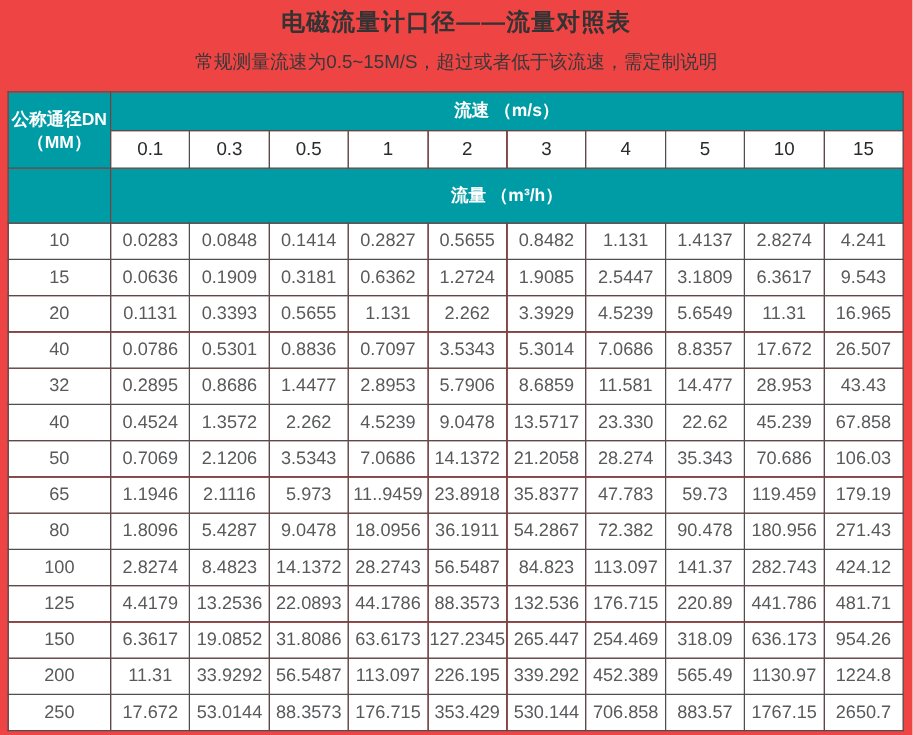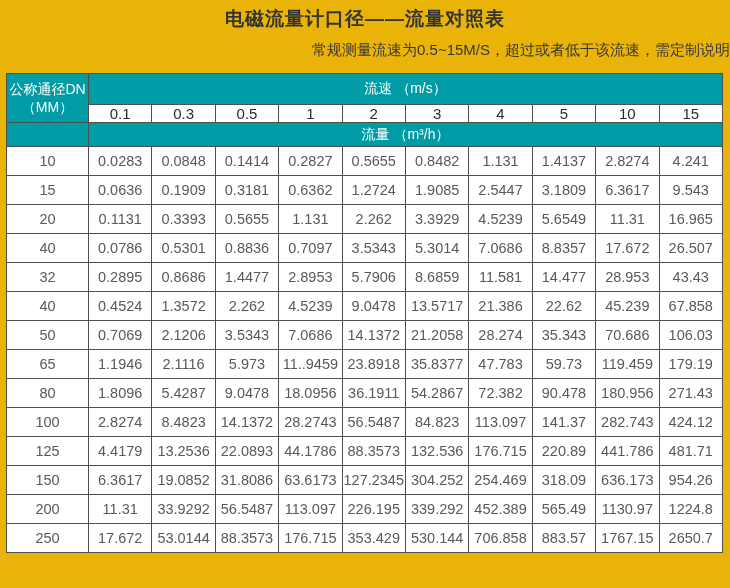--- a/index.html
+++ b/index.html
@@ -6,34 +6,34 @@
     margin: 0;
     padding: 0;
     background: #ffffff;
     width: 730px;
     font-family: "Liberation Sans", "DejaVu Sans", sans-serif;
   }
   .page {
     width: 730px;
     height: 588px;
     overflow: hidden;
-    background: #eab308;
+    background: #ef4444;
   }
   .title {
     margin: 7px 0 0 0;
     text-align: center;
     font-size: 19px;
     line-height: 24px;
     font-weight: bold;
     color: #333333;
     letter-spacing: 1px;
   }
   .subtitle {
     margin: 9px 0 0 0;
-    text-align: right;
+    text-align: center;
     font-size: 15px;
     line-height: 20px;
     font-weight: 500;
     color: #383838;
   }
   table.flow-table {
     margin: 13px 0 0 6px;
     width: 717px;
     border-collapse: collapse;
     table-layout: fixed;
@@ -42,30 +42,30 @@
     border: 1px solid #4f4f4f;
     text-align: center;
     vertical-align: middle;
     padding: 0;
     overflow: hidden;
     white-space: nowrap;
   }
   .teal {
     background: #009CA6;
     color: #ffffff;
-    font-weight: 400;
+    font-weight: 700;
     font-size: 14px;
   }
   .corner {
     font-size: 14px;
     line-height: 18px;
   }
-  tr.vel-row { height: 18px; margin-top: 48px; }
+  tr.vel-row { height: 30px; margin-top: 48px; }
   tr.head-row1 { height: 31px; }
-  tr.head-row2 { height: 24px; }
+  tr.head-row2 { height: 44px; }
   .vel {
     background: #ffffff;
     color: #2b2b2b;
     font-size: 15px;
     font-weight: 400;
   }
   tbody tr { height: 29px; }
   tbody td {
     background: #ffffff;
     color: #58595b;
@@ -177,21 +177,21 @@
           <td>43.43</td>
         </tr>
         <tr>
           <td>40</td>
           <td>0.4524</td>
           <td>1.3572</td>
           <td>2.262</td>
           <td>4.5239</td>
           <td>9.0478</td>
           <td>13.5717</td>
-          <td>21.386</td>
+          <td>23.330</td>
           <td>22.62</td>
           <td>45.239</td>
           <td>67.858</td>
         </tr>
         <tr>
           <td>50</td>
           <td>0.7069</td>
           <td>2.1206</td>
           <td>3.5343</td>
           <td>7.0686</td>
@@ -254,21 +254,21 @@
           <td>441.786</td>
           <td>481.71</td>
         </tr>
         <tr>
           <td>150</td>
           <td>6.3617</td>
           <td>19.0852</td>
           <td>31.8086</td>
           <td>63.6173</td>
           <td>127.2345</td>
-          <td>304.252</td>
+          <td>265.447</td>
           <td>254.469</td>
           <td>318.09</td>
           <td>636.173</td>
           <td>954.26</td>
         </tr>
         <tr>
           <td>200</td>
           <td>11.31</td>
           <td>33.9292</td>
           <td>56.5487</td>

